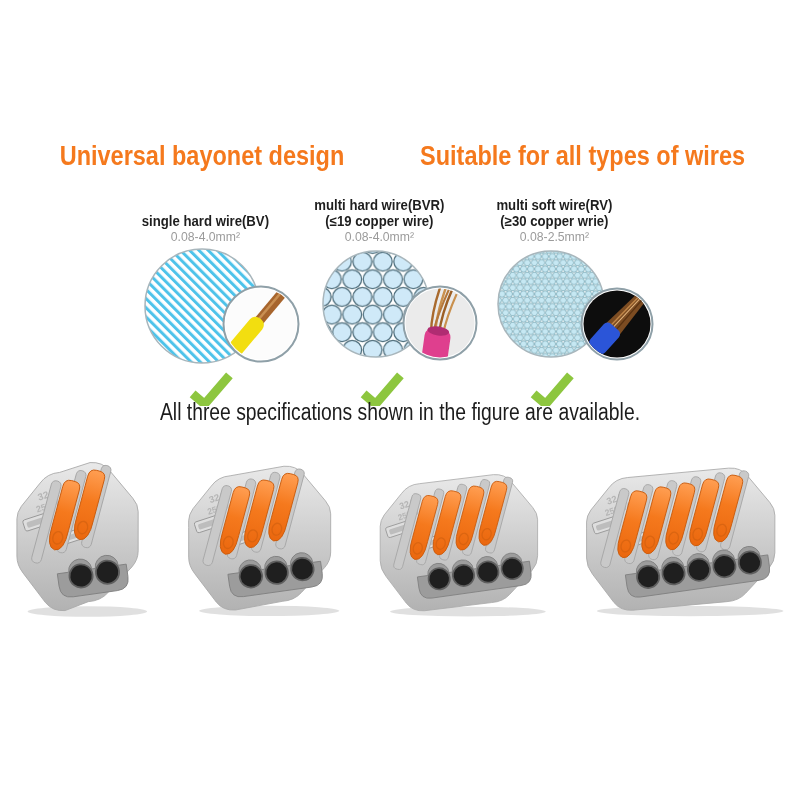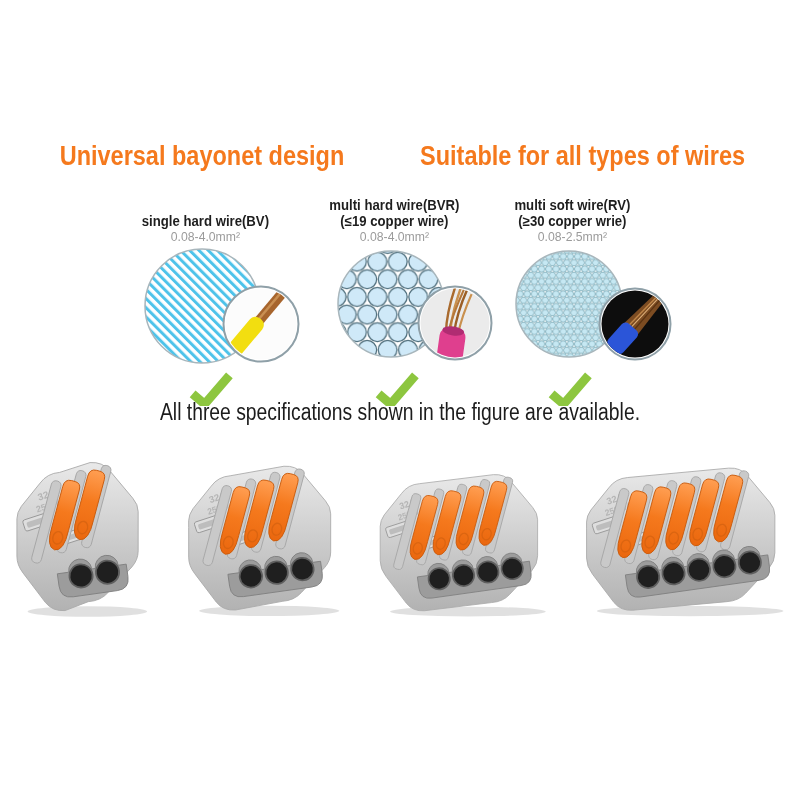--- a/index.html
+++ b/index.html
@@ -5,21 +5,21 @@
   html,body{margin:0;padding:0;background:#ffffff;}
   .stage{position:relative;width:800px;height:800px;background:#fff;overflow:hidden;
          font-family:"Liberation Sans",sans-serif;}
   
   .hl{position:absolute;top:141px;font-size:27px;font-weight:bold;text-align:center;
       white-space:nowrap;transform:scaleX(.87);letter-spacing:0;}
   .hl-left{left:37px;width:330px;}
   .hl-right{left:396px;width:370px;}
   
   .wcard{position:absolute;top:190px;width:190px;}
-  .wc1{left:117px}.wc2{left:306px}.wc3{left:484px}
+  .wc1{left:117px}.wc2{left:291px}.wc3{left:466px}
   .wlabel{height:54px;display:flex;flex-direction:column;justify-content:flex-end;
           text-align:center;padding-right:14px;transform:scaleX(.94);}
   .wname{font-size:14px;font-weight:bold;color:#1e1e1e;line-height:15.5px;white-space:nowrap;}
   .wrange{font-size:13px;color:#9b9b9b;line-height:15px;white-space:nowrap;}
   .wgfx{display:block;width:190px;height:126px;overflow:visible;}
   .wchk{display:block;width:48px;height:34px;margin-top:2px;}
   .wc1 .wchk{margin-left:70px}.wc2 .wchk{margin-left:67px}.wc3 .wchk{margin-left:62px}
   
   .note{position:absolute;top:399px;left:0;width:800px;text-align:center;font-size:23px;
         color:#1c1c1c;transform:scaleX(.84);white-space:nowrap;}

